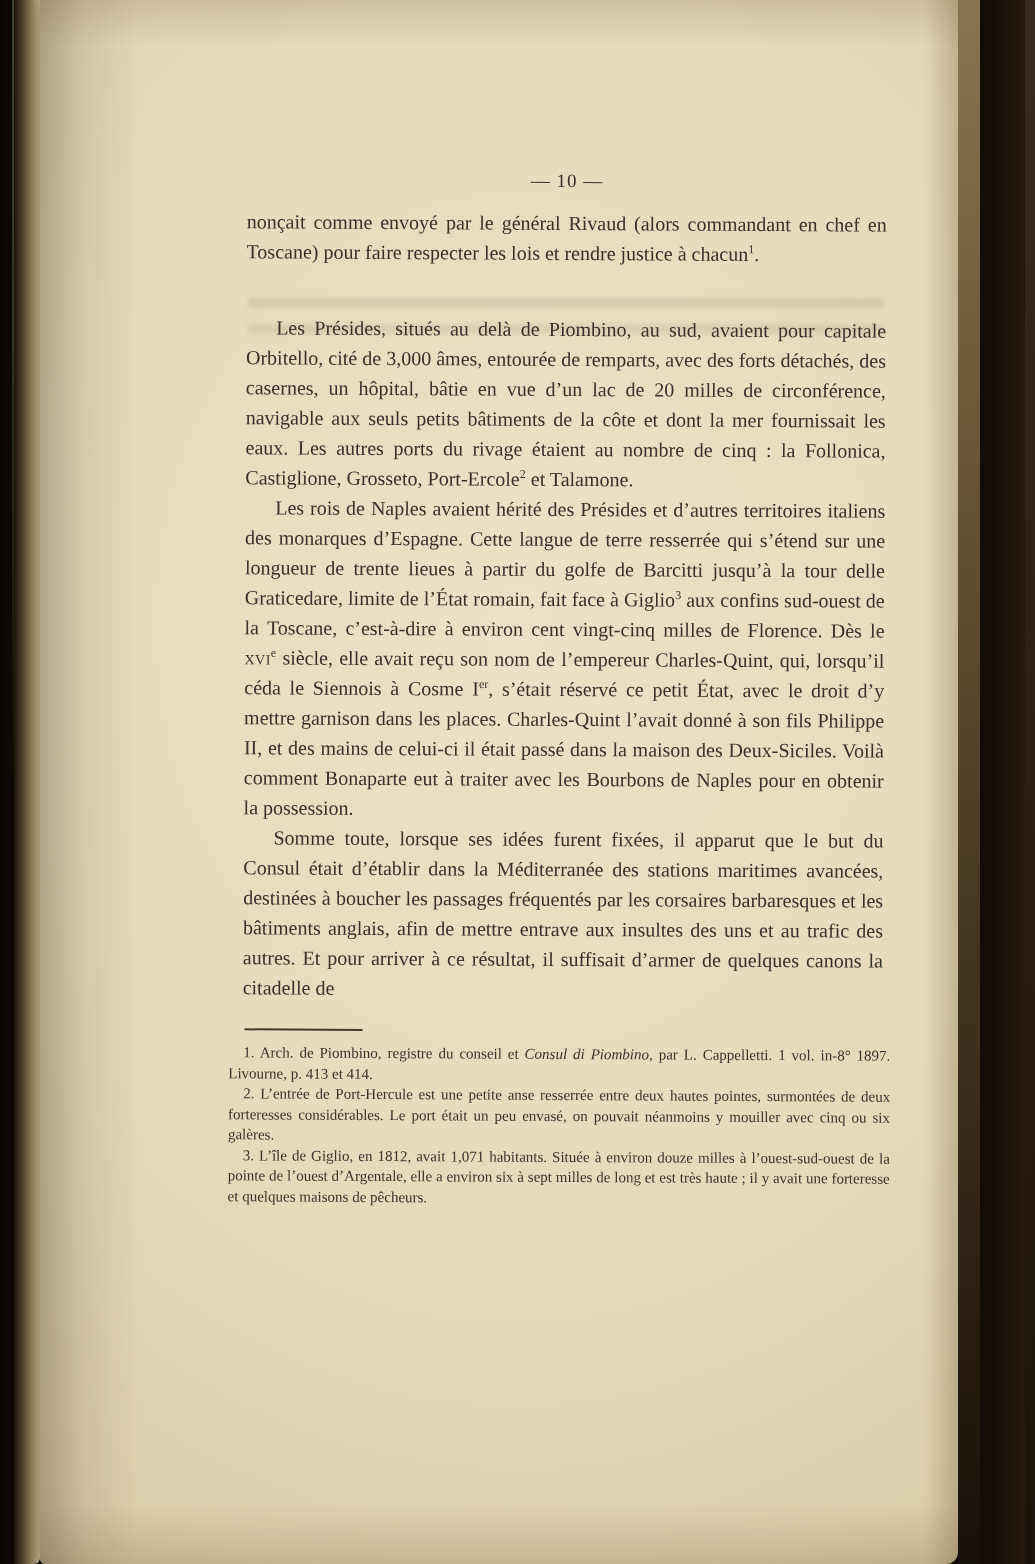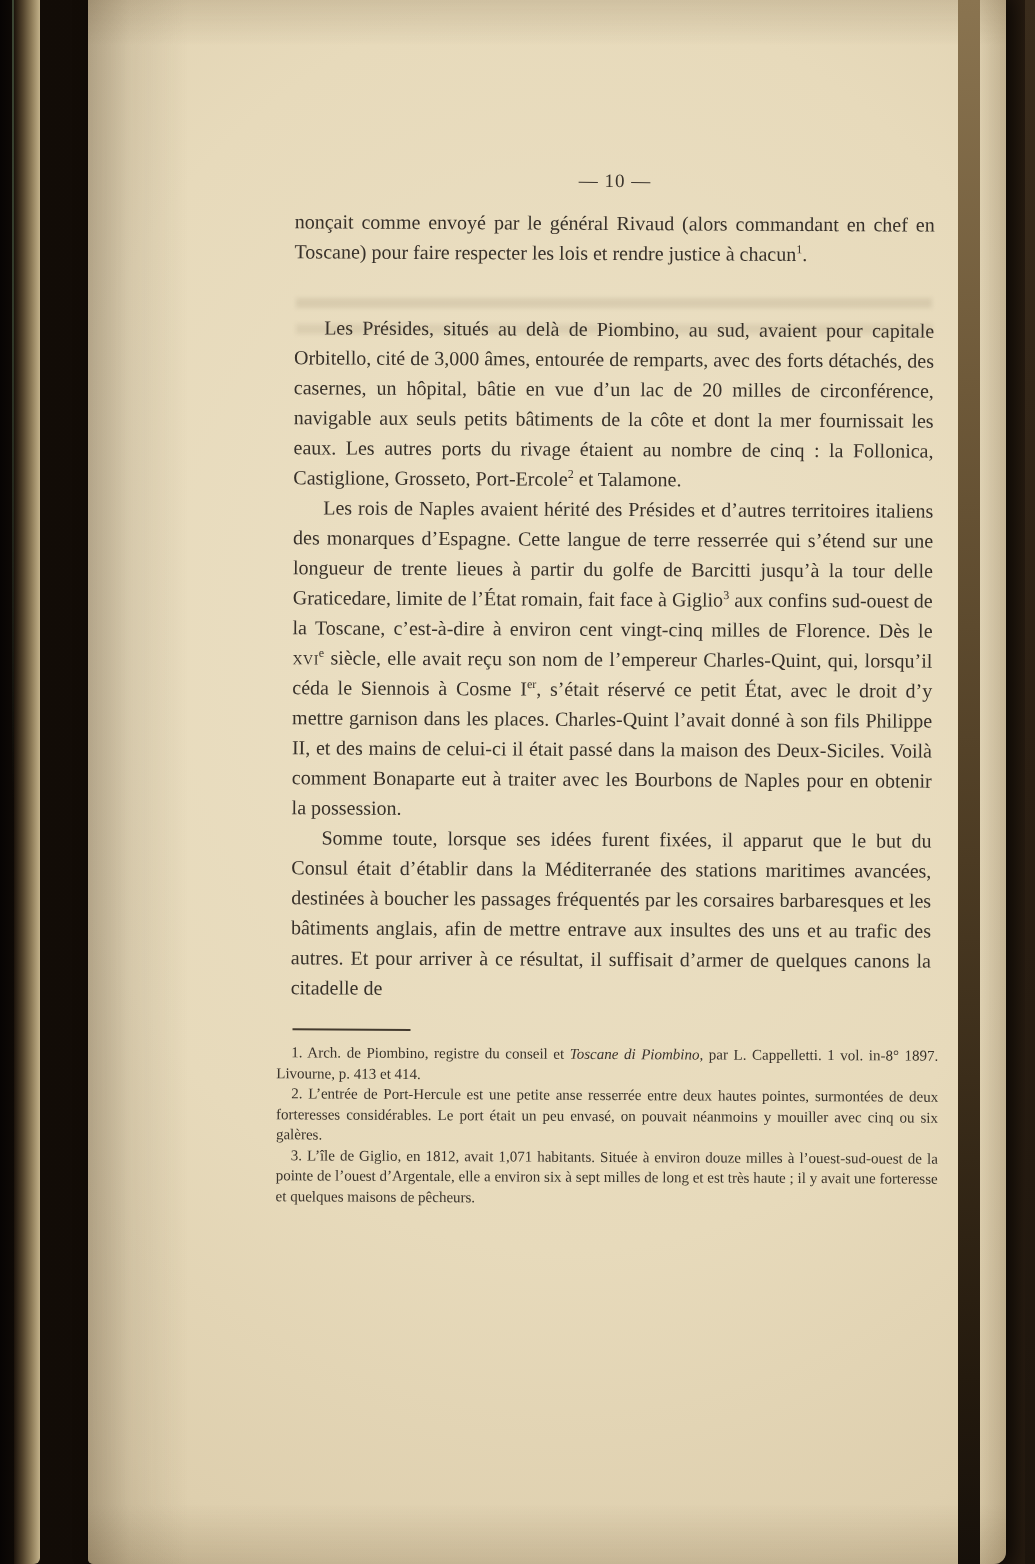--- a/index.html
+++ b/index.html
@@ -28,21 +28,20 @@
     background: linear-gradient(180deg, #44503a 0%, #36412e 40%, rgba(30,36,24,0) 100%);
     opacity: .85;
   }
   
   .page {
     position: absolute; left: 40px; top: 0;
     width: 918px; height: 1564px;
     background: radial-gradient(115% 80% at 52% 40%, #ece1c6 0%, #e7dabb 50%, #decfae 78%, #cdbd99 100%);
     border-radius: 0 0 12px 5px;
     box-shadow: 6px 0 18px rgba(0,0,0,.55);
-    margin-left: 48px;
   }
   .page::before { 
     content: "";
     position: absolute; inset: 0;
     border-radius: inherit;
     background:
       linear-gradient(90deg, rgba(60,42,20,.30) 0px, rgba(60,42,20,.10) 42px, rgba(0,0,0,0) 100px),
       linear-gradient(270deg, rgba(100,78,44,.28) 0px, rgba(0,0,0,0) 34px),
       linear-gradient(180deg, rgba(90,66,32,.16) 0px, rgba(0,0,0,0) 46px),
       linear-gradient(0deg, rgba(90,66,32,.18) 0px, rgba(0,0,0,0) 60px);
@@ -138,21 +137,21 @@
 
       <p class="para gap-before"><span>Les Présides, situés au delà de Piombino, au sud, avaient pour capitale Orbitello, cité de 3,000 âmes, entourée de remparts, avec des forts détachés, des casernes, un hôpital, bâtie en vue d’un lac de 20 milles de circonférence, navigable aux seuls petits bâtiments de la côte et dont la mer fournissait les eaux. Les autres ports du rivage étaient au nombre de cinq : la Follonica, Castiglione, Grosseto, Port-Ercole</span><sup class="fnref">2</sup><span> et Talamone.</span></p>
 
       <p class="para"><span>Les rois de Naples avaient hérité des Présides et d’autres territoires italiens des monarques d’Espagne. Cette langue de terre resserrée qui s’étend sur une longueur de trente lieues à partir du golfe de Barcitti jusqu’à la tour delle Graticedare, limite de l’État romain, fait face à Giglio</span><sup class="fnref">3</sup><span> aux confins sud-ouest de la Toscane, c’est-à-dire à environ cent vingt-cinq milles de Florence. Dès le </span><span class="sc">xvi</span><sup class="fnref">e</sup><span> siècle, elle avait reçu son nom de l’empereur Charles-Quint, qui, lorsqu’il céda le Siennois à Cosme I</span><sup class="fnref">er</sup><span>, s’était réservé ce petit État, avec le droit d’y mettre garnison dans les places. Charles-Quint l’avait donné à son fils Philippe II, et des mains de celui-ci il était passé dans la maison des Deux-Siciles. Voilà comment Bonaparte eut à traiter avec les Bourbons de Naples pour en obtenir la possession.</span></p>
 
       <p class="para"><span>Somme toute, lorsque ses idées furent fixées, il apparut que le but du Consul était d’établir dans la Méditerranée des stations maritimes avancées, destinées à boucher les passages fréquentés par les corsaires barbaresques et les bâtiments anglais, afin de mettre entrave aux insultes des uns et au trafic des autres. Et pour arriver à ce résultat, il suffisait d’armer de quelques canons la citadelle de</span></p>
 
       <div class="fn-rule"></div>
 
       <div class="footnotes">
-        <p class="footnote"><span>1. Arch. de Piombino, registre du conseil et </span><span class="it">Toscane di Piombino,</span><span> par L. Cappelletti. 1 vol. in-8° 1897. Livourne, p. 413 et 414.</span></p>
+        <p class="footnote"><span>1. Arch. de Piombino, registre du conseil et </span><span class="it">Consul di Piombino,</span><span> par L. Cappelletti. 1 vol. in-8° 1897. Livourne, p. 413 et 414.</span></p>
         <p class="footnote"><span>2. L’entrée de Port-Hercule est une petite anse resserrée entre deux hautes pointes, surmontées de deux forteresses considérables. Le port était un peu envasé, on pouvait néanmoins y mouiller avec cinq ou six galères.</span></p>
         <p class="footnote"><span>3. L’île de Giglio, en 1812, avait 1,071 habitants. Située à environ douze milles à l’ouest-sud-ouest de la pointe de l’ouest d’Argentale, elle a environ six à sept milles de long et est très haute ; il y avait une forteresse et quelques maisons de pêcheurs.</span></p>
       </div>
 
     </div>
   </div>
 
   <div class="right-sliver"></div>
   <div class="far-right-edge"></div>
 

